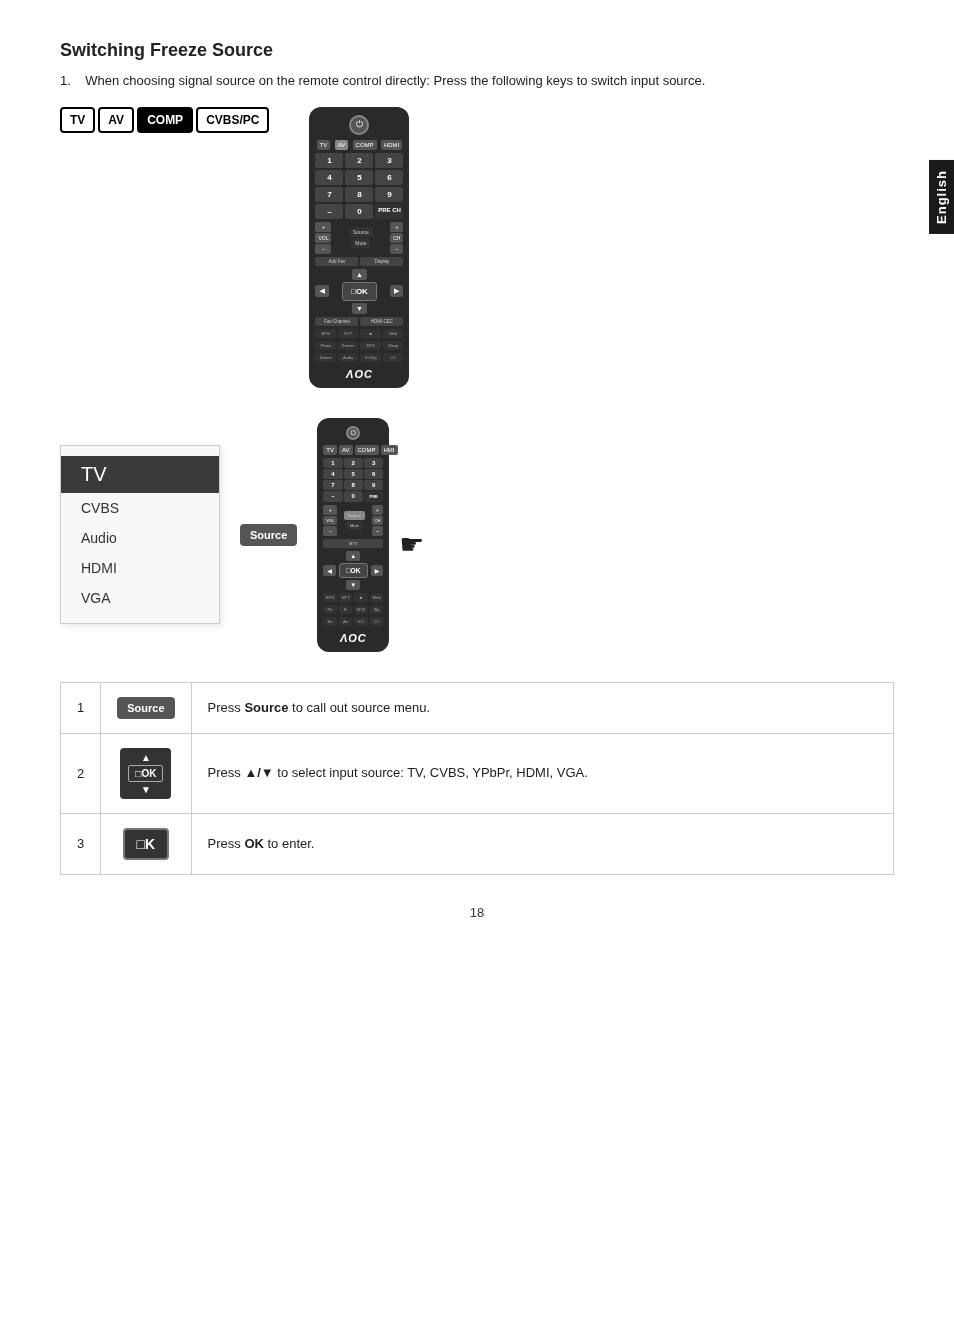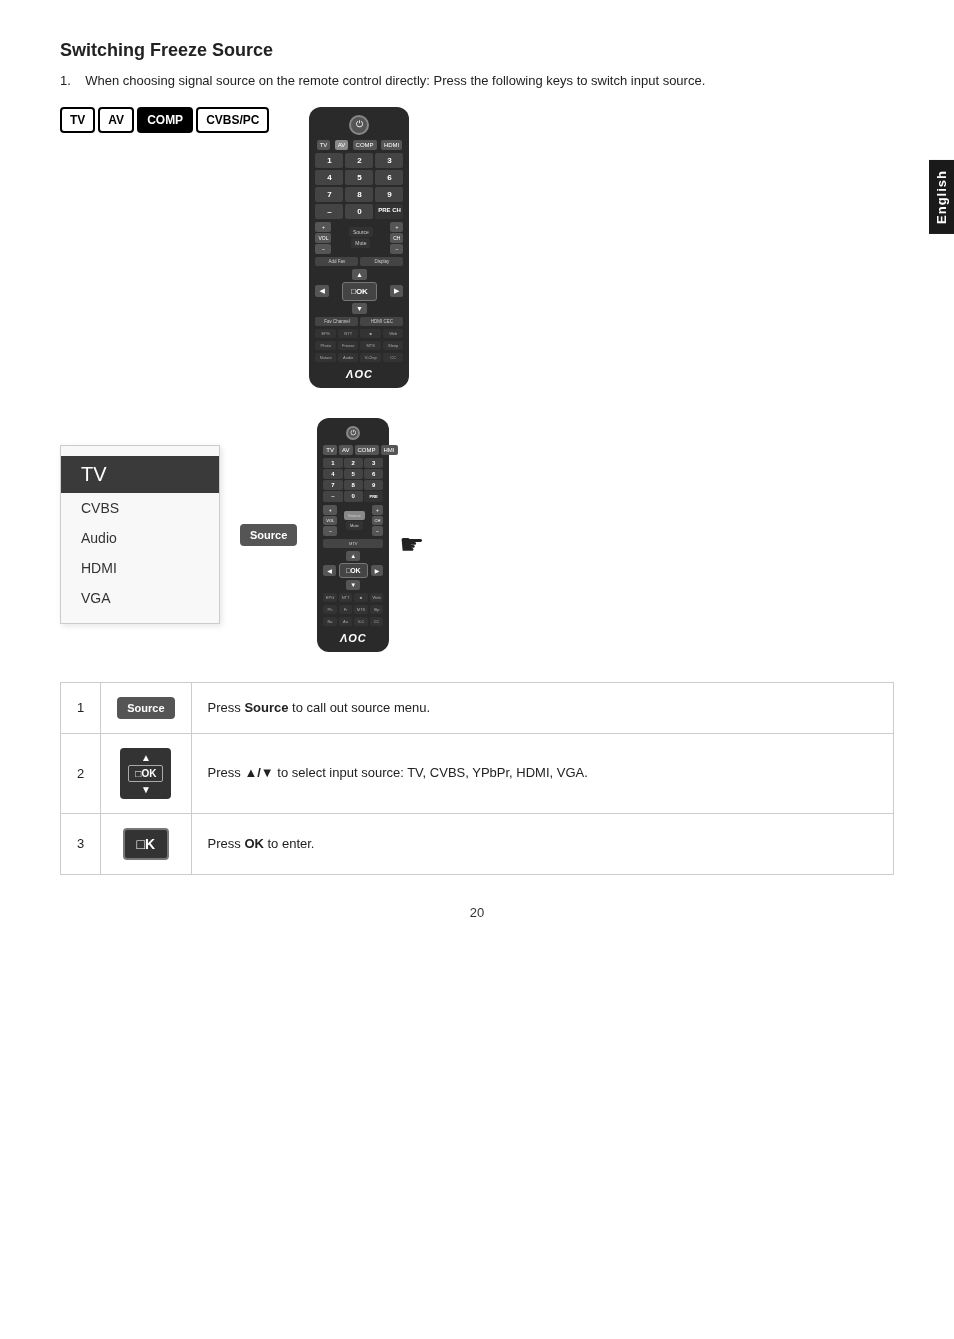--- a/index.html
+++ b/index.html
@@ -613,15 +613,15 @@
         <td class="icon-cell">
           <span class="btn-ok">□K</span>
         </td>
         <td class="desc-cell">
           Press <b>OK</b> to enter.
         </td>
       </tr>
     </tbody>
   </table>
 
-  <div class="page-number">20</div>
+  <div class="page-number">18</div>
 
 </div>
 
 </body></html>

